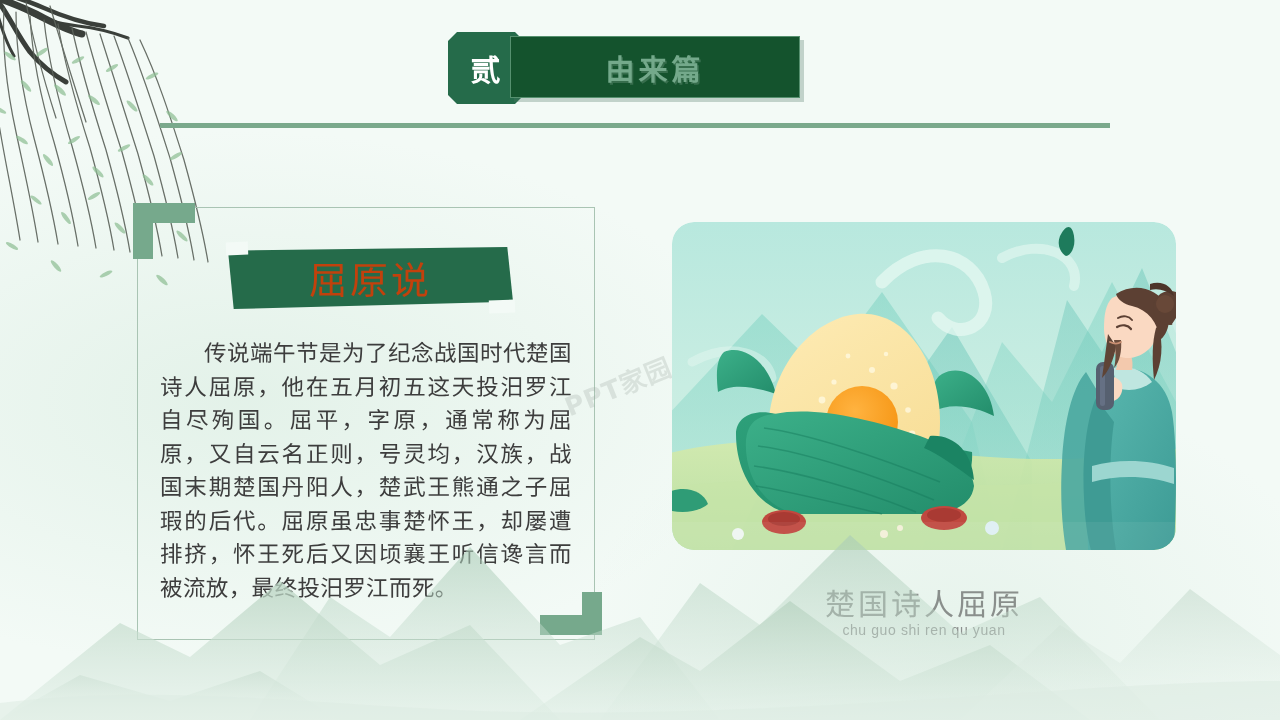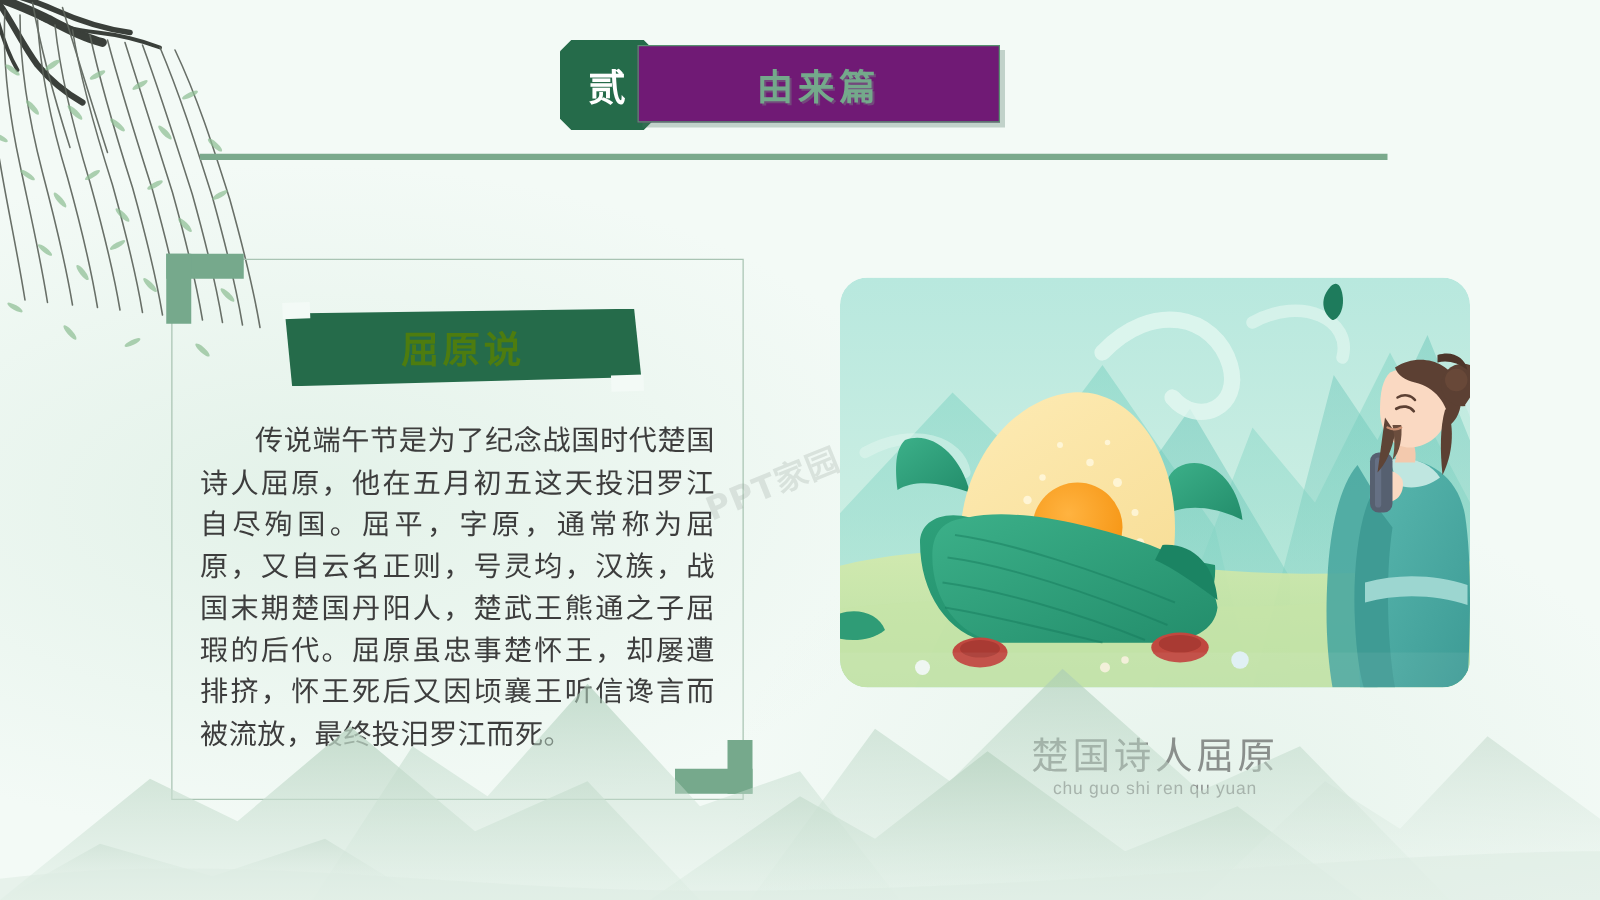--- a/index.html
+++ b/index.html
@@ -29,21 +29,21 @@
   .header{position:absolute;left:448px;top:32px;height:72px;}
   .num-badge{
     position:absolute;left:0;top:0;width:76px;height:72px;
     background:#256b4a;color:#ffffff;
     display:flex;align-items:center;justify-content:center;
     font-size:30px;font-weight:700;letter-spacing:1px;
     clip-path:polygon(0 9px,9px 0,67px 0,76px 9px,76px 63px,67px 72px,9px 72px,0 63px);
   }
   .title-box{
     position:absolute;left:62px;top:4px;width:288px;height:60px;
-    background:#701a75;border:1.3px solid #56916f;
+    background:#14532d;border:1.3px solid #56916f;
     box-shadow:4px 4px 0 rgba(80,120,98,.30);
     display:flex;align-items:center;justify-content:center;
   }
   .title-box .t{
     font-size:29px;font-weight:700;color:#74a98b;letter-spacing:4px;
     text-shadow:1.5px 1.5px 0 rgba(120,160,138,.35);
   }
   .hrule{position:absolute;left:160px;top:123px;width:950px;height:5px;background:#7aa98c;}
 
   
@@ -66,21 +66,21 @@
   .banner-notch-a{
     position:absolute;left:-2px;top:-5px;width:22px;height:13px;background:#f3faf6;
     transform:rotate(-2deg);
   }
   .banner-notch-b{
     position:absolute;right:-2px;bottom:-4px;width:26px;height:13px;background:#f3faf6;
     transform:rotate(-2deg);
   }
   .banner-text{
     position:absolute;inset:0;display:flex;align-items:center;justify-content:center;
-    color:#4d7c0f;font-size:30px;font-weight:700;letter-spacing:3px;
+    color:#c2410c;font-size:38px;font-weight:400;letter-spacing:3px;
     padding-bottom:2px;
   }
 
   
   .body-text{
     position:absolute;left:160px;top:337px;width:412px;
     font-size:22.5px;line-height:33.5px;color:#3d3d3d;
     text-align:justify;text-justify:inter-ideograph;
     text-indent:44px;letter-spacing:.4px;
     font-family:"DejaVu Sans","Liberation Sans",sans-serif;

